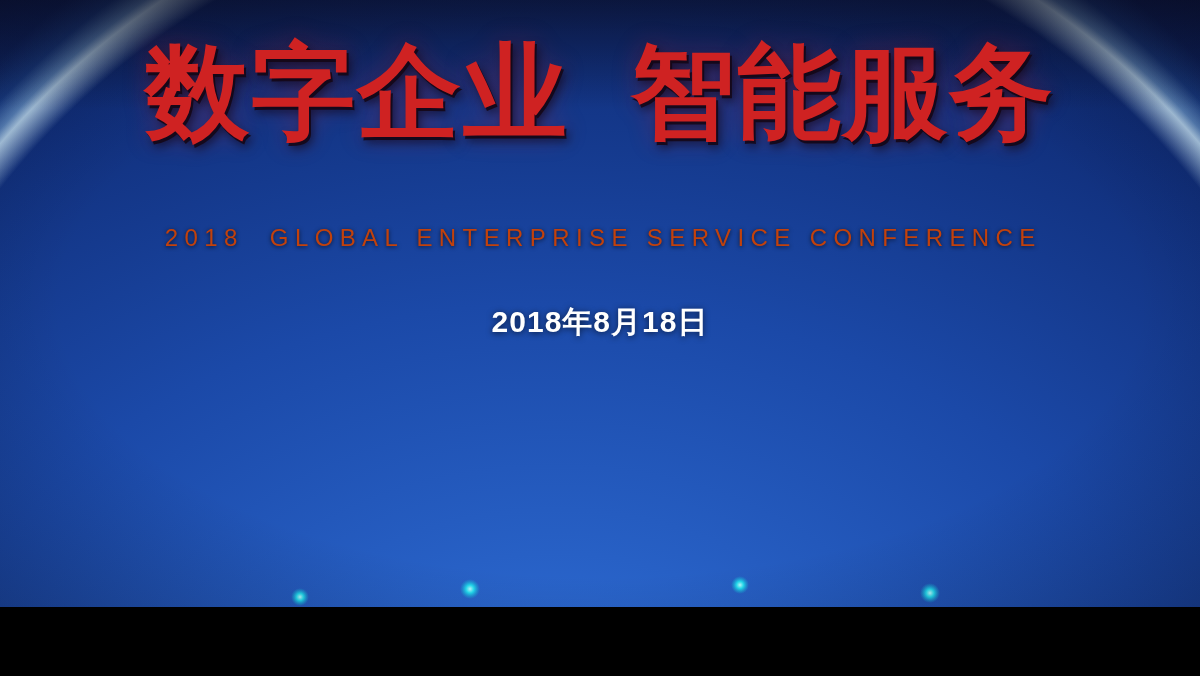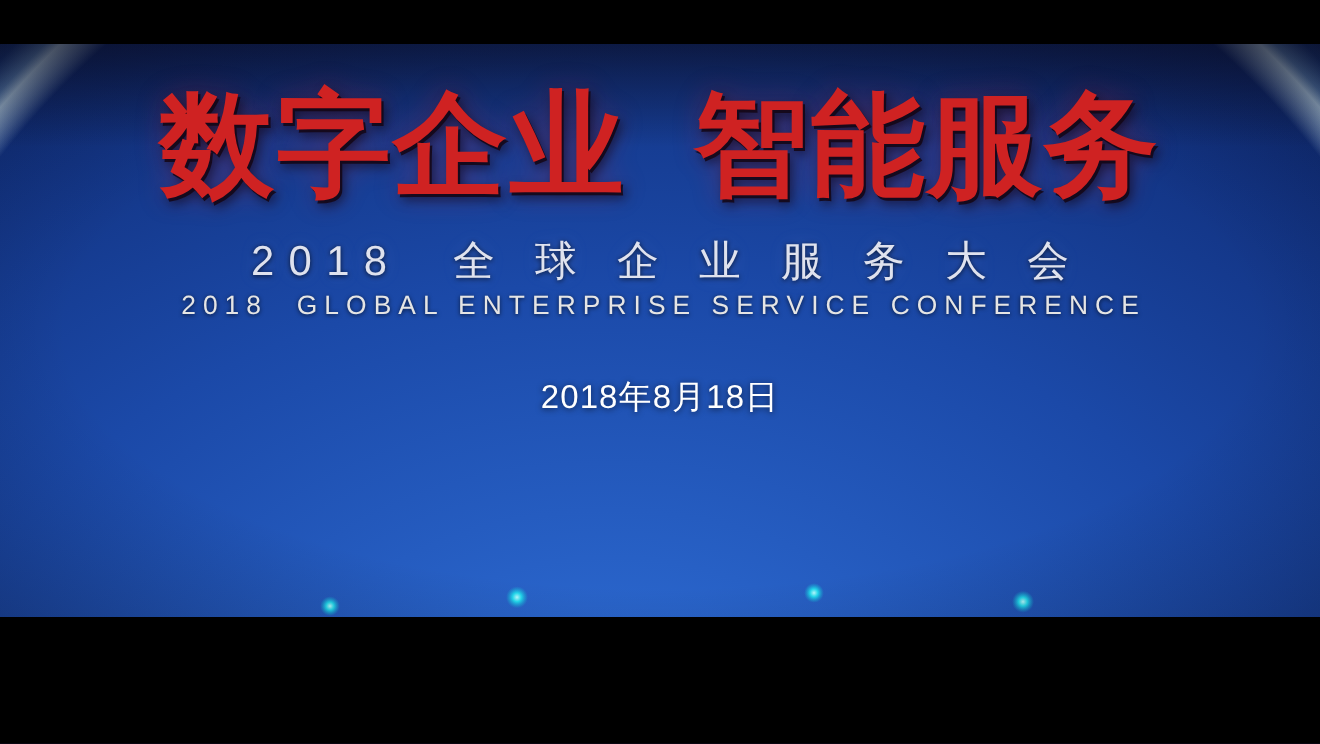--- a/index.html
+++ b/index.html
@@ -8,25 +8,24 @@
     padding: 0;
     background: #000;
   }
   body {
     font-family: "Liberation Sans", "DejaVu Sans", sans-serif;
   }
 
   .poster {
     position: relative;
     width: 1200px;
-    height: 521px;
+    height: 607px;
     overflow: hidden;
     background: #16112c;
     isolation: isolate;
-    margin-top: 40px;
   }
 
   
   .bg-base {
     position: absolute;
     inset: 0;
     background:
       radial-gradient(ellipse 120% 70% at 50% 112%, #2a1540 0%, rgba(32,18,52,0) 62%),
       radial-gradient(ellipse 90% 60% at 50% 4%, #1b1436 0%, rgba(27,20,54,0) 70%),
       linear-gradient(180deg, #171230 0%, #19122f 32%, #1b1130 55%, #140e26 78%, #0a0818 100%);
@@ -177,39 +176,39 @@
     text-indent: 13px;
     white-space: pre;
     text-shadow: 0 1px 5px rgba(0,0,0,0.75), 0 0 16px rgba(170,190,255,0.18);
   }
 
   .subhead-en {
     position: absolute;
     top: 224px;
     left: 0;
     right: 0;
-    color: #e5e5e5;
+    color: #c2410c;
     font-size: 24px;
     font-weight: 400;
     letter-spacing: 6.4px;
     text-indent: 6.4px;
     white-space: pre;
     text-shadow: 0 1px 4px rgba(0,0,0,0.7);
   }
 
   .meta {
     position: absolute;
     top: 298px;
     left: 0;
     right: 0;
   }
   .meta-line {
     color: #ffffff;
     font-size: 30px;
-    font-weight: 400;
+    font-weight: 700;
     letter-spacing: 1px;
     line-height: 47px;
     text-shadow: 0 1px 6px rgba(0,0,0,0.65);
   }
 </style>
 </head>
 <body>
 
 <div class="poster">
 
@@ -376,20 +375,19 @@
         </svg>
       </div>
       <div class="earth-darken"></div>
     </div>
   </div>
 
   <div class="bg-vignette"></div>
 
   <div class="content">
     <div class="headline">数字企业  智能服务</div>
-    <div class="subhead-cn">2018  全 球 企 业 服 务 大 会</div>
     <div class="subhead-en">2018  GLOBAL ENTERPRISE SERVICE CONFERENCE</div>
     <div class="meta">
       <div class="meta-line">2018年8月18日</div>
     </div>
   </div>
 
 </div>
 
 </body></html>

